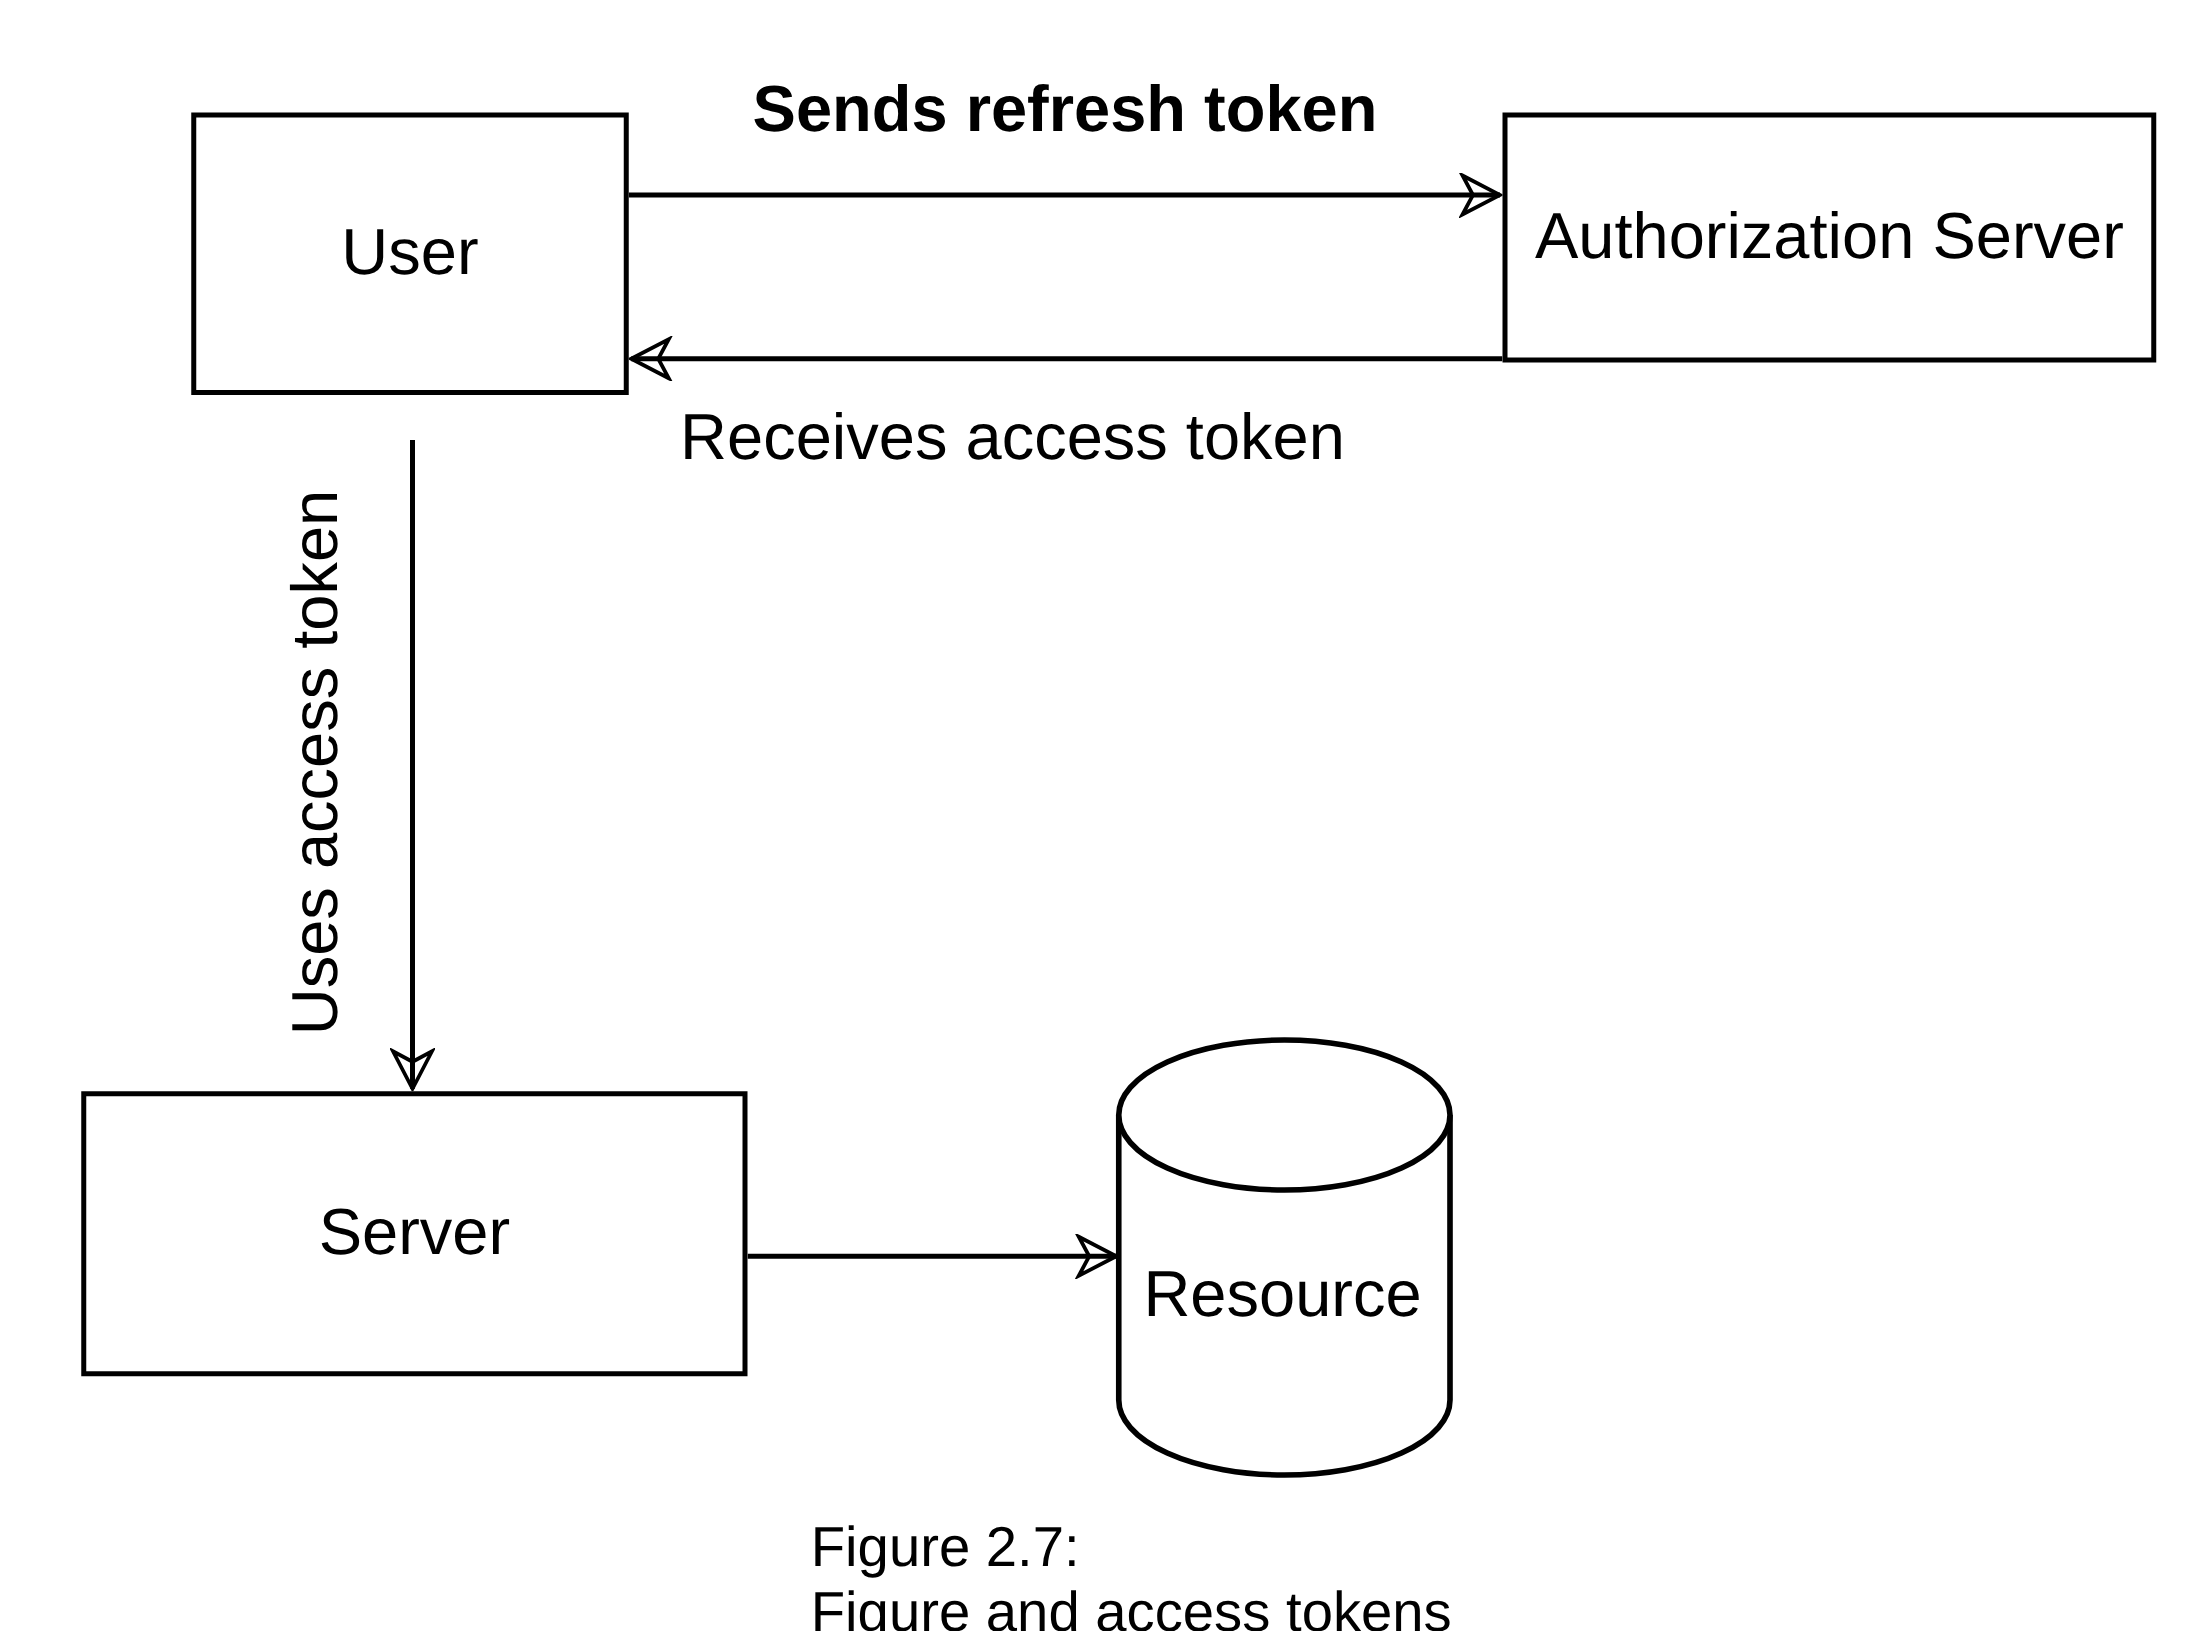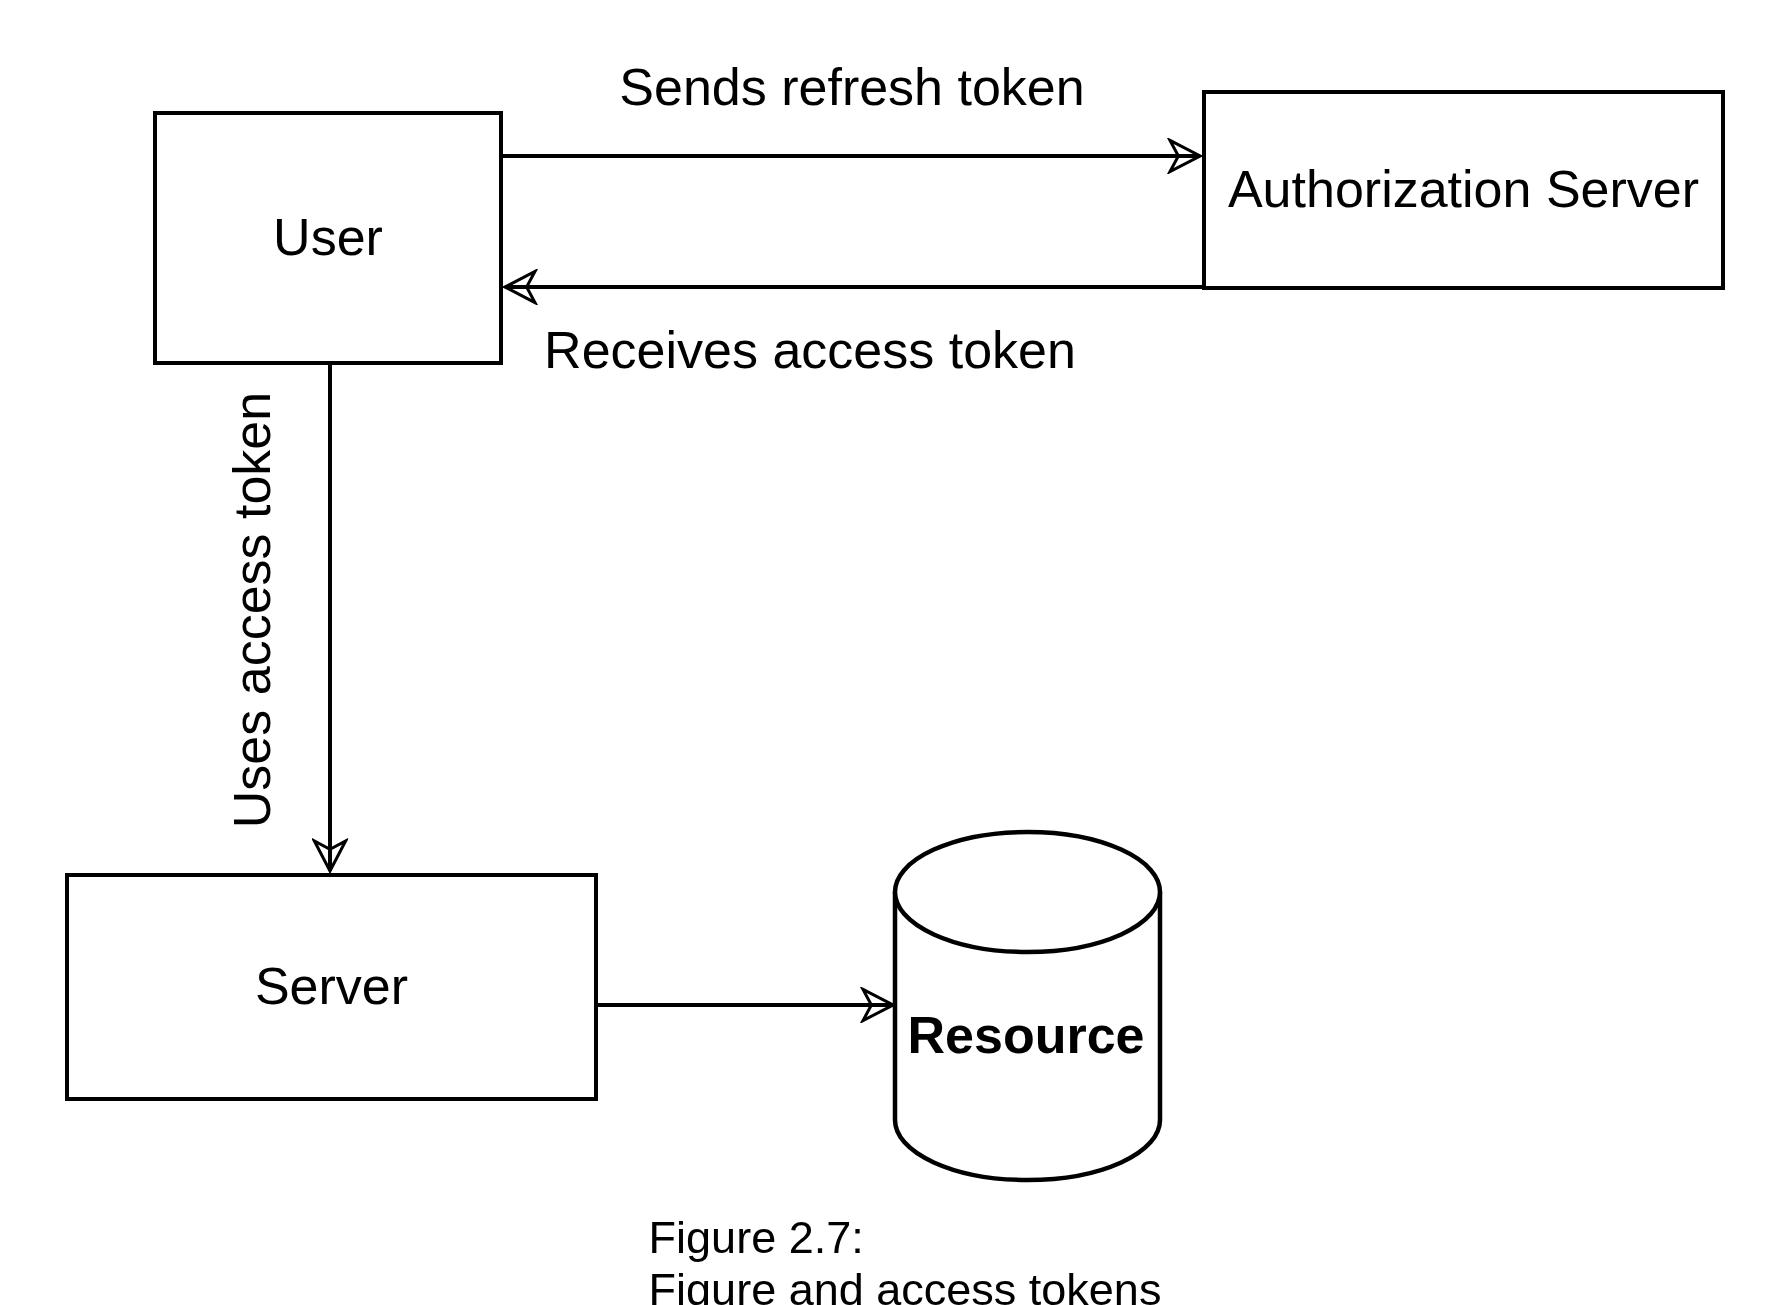--- a/index.html
+++ b/index.html
@@ -33,34 +33,34 @@
     box-sizing:border-box;
     border:4.5px solid var(--stroke);
     background:var(--bg);
     display:flex;
     align-items:center;
     justify-content:center;
     font-size:52px;
     line-height:1.1;
     white-space:nowrap;
   }
-  .node-user{left:153px; top:90px; width:350px; height:254px;margin-top:21px;}
+  .node-user{left:153px; top:90px; width:350px; height:226px;}
   .node-auth{left:1202px; top:90px; width:523px; height:200px;}
   .node-server{left:65px; top:873px; width:533px; height:228px;}
   .float-label{
     position:absolute;
     font-size:52px;
     line-height:1.1;
     white-space:nowrap;
     transform:translate(-50%,-50%);
   }
-  .lbl-sends{left:852px; top:88px;}
+  .lbl-sends{left:852px; top:88px;font-weight:bold;}
   .lbl-receives{left:810px; top:351px;}
   .lbl-uses{left:253px; top:610px; transform:translate(-50%,-50%) rotate(-90deg);}
-  .lbl-resource{left:1026px; top:1036px;font-weight:bold;}
+  .lbl-resource{left:1026px; top:1036px;}
   .caption{
     position:absolute;
     left:905px; top:1264px;
     transform:translate(-50%,-50%);
     font-family:Liberation Sans, sans-serif;
     font-size:45px;
     white-space:nowrap;
     display:flex;
     flex-direction:column;
   }

